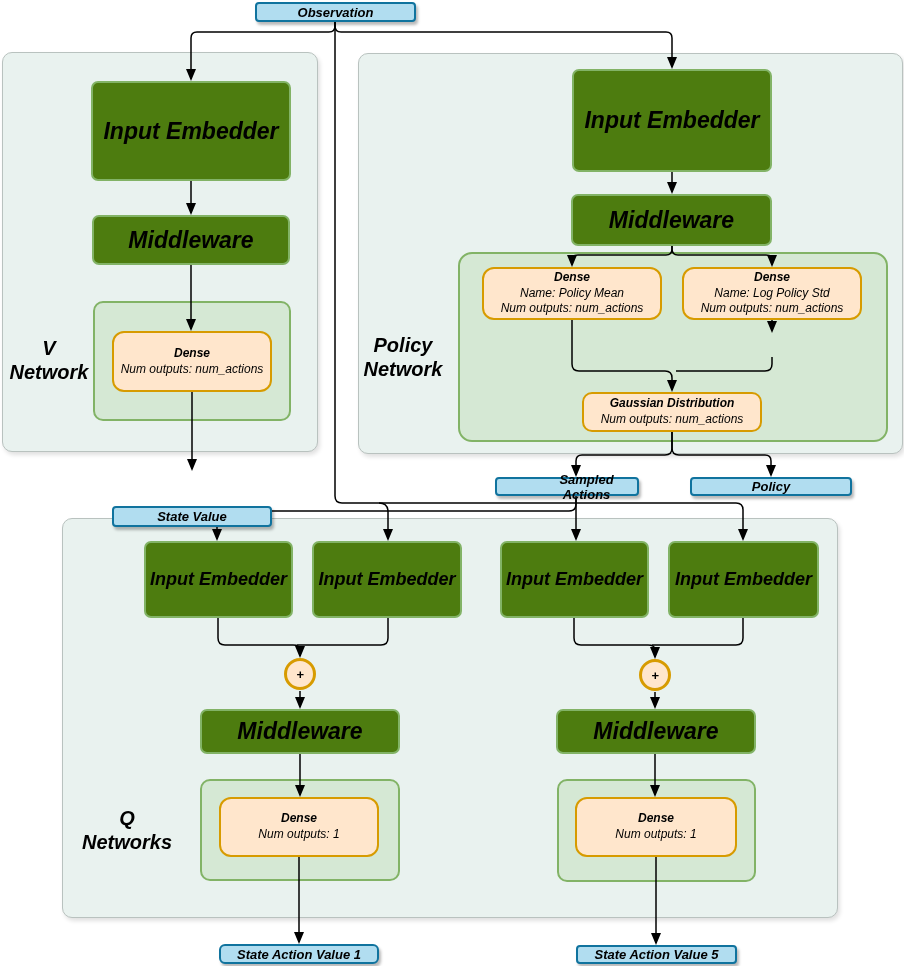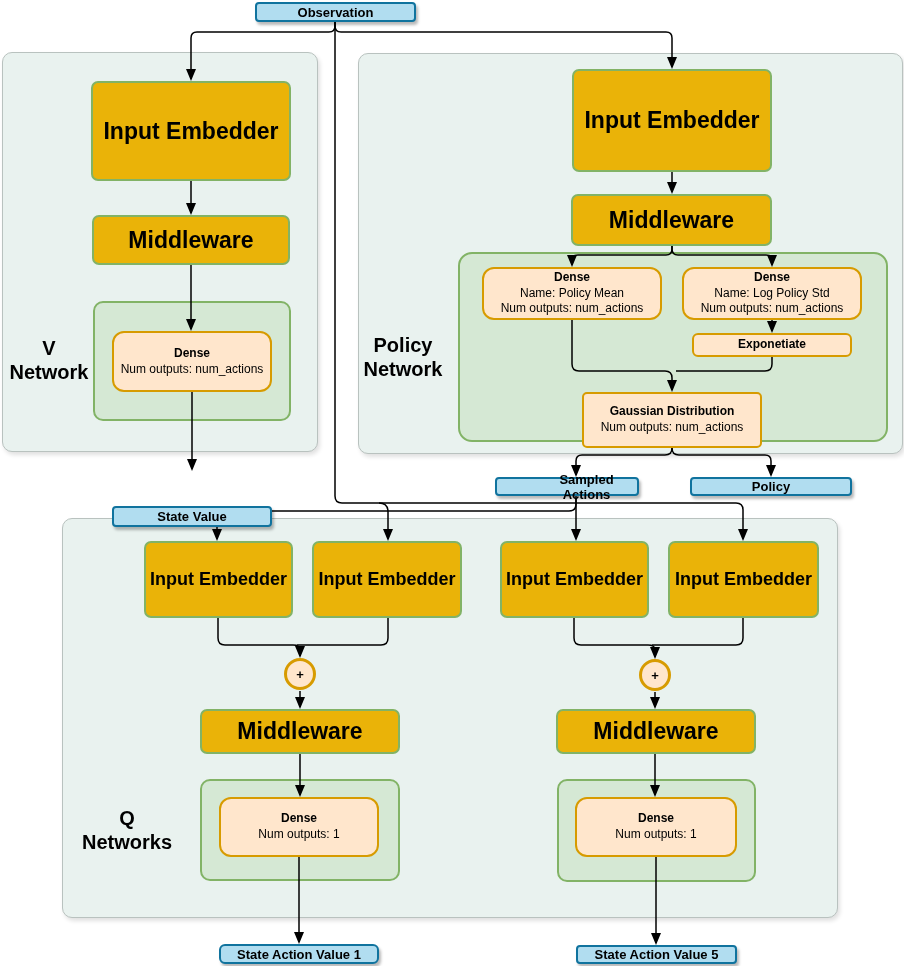--- a/index.html
+++ b/index.html
@@ -13,21 +13,21 @@
     box-shadow:2px 3px 4px rgba(0,0,0,0.12);box-sizing:border-box;
   }
   .subcontainer{
     position:absolute;background:#d5e8d4;border:2px solid #82b366;border-radius:10px;
     box-sizing:border-box;
   }
   .node{
     position:absolute;display:flex;flex-direction:column;align-items:center;justify-content:center;
     text-align:center;box-sizing:border-box;
   }
-  .green{background:#eab308;border:2px solid #82b366;border-radius:7px;}
+  .green{background:#4d7c0f;border:2px solid #82b366;border-radius:7px;}
   .green .big{font-weight:bold;font-size:23px;}
   .green .mid{font-weight:bold;font-size:18px;}
   .orange{background:#ffe6cc;border:2px solid #d79b00;border-radius:12px;}
   .orange .title{font-weight:bold;font-size:12px;line-height:1.3;text-align:right;}
   .orange .detail{font-size:12px;line-height:1.3;}
   .blue{
     background:#b1ddf0;border:2px solid #10739e;border-radius:4px;
     font-weight:bold;font-size:13px;box-shadow:2px 3px 3px rgba(0,0,0,0.28);
   }
   .seclabel{
@@ -91,21 +91,21 @@
     <path class="edge" d="M300,754 L300,795" marker-end="url(#arrow)"></path>
     <path class="edge" d="M299,857 L299,942" marker-end="url(#arrow)"></path>
 
     <path class="edge" d="M574,618 L574,638 Q574,645 581,645 L648,645 Q655,645 655,650 L655,657" marker-end="url(#arrow)"></path>
     <path class="edge" d="M743,618 L743,638 Q743,645 736,645 L652,645"></path>
     <path class="edge" d="M655,692 L655,707" marker-end="url(#arrow)"></path>
     <path class="edge" d="M655,754 L655,795" marker-end="url(#arrow)"></path>
     <path class="edge" d="M656,857 L656,943" marker-end="url(#arrow)"></path>
   </svg>
 
-  <div class="layer" style="z-index:3;">
+  <div class="layer" style="z-index:3;font-style:italic;">
 
     <div class="node blue" style="left:255px;top:2px;width:161px;height:20px;">
       <span>Observation</span>
     </div>
 
     <div class="seclabel" style="left:4px;top:336px;width:90px;">
       <div>V</div>
       <div>Network</div>
     </div>
     <div class="node green" style="left:91px;top:81px;width:200px;height:100px;">
@@ -136,24 +136,21 @@
     <div class="node orange" style="left:482px;top:267px;width:180px;height:53px;">
       <span class="title">Dense</span>
       <span class="detail">Name: Policy Mean</span>
       <span class="detail">Num outputs: num_actions</span>
     </div>
     <div class="node orange" style="left:682px;top:267px;width:180px;height:53px;">
       <span class="title">Dense</span>
       <span class="detail">Name: Log Policy Std</span>
       <span class="detail">Num outputs: num_actions</span>
     </div>
-    <div class="node orange" style="left:692px;top:333px;width:160px;height:24px;border-radius:6px;">
-      <span class="title">Exponetiate</span>
-    </div>
-    <div class="node orange" style="left:582px;top:392px;width:180px;height:56px;border-radius:5px;">
+    <div class="node orange" style="left:582px;top:392px;width:180px;height:40px;border-radius:10px;">
       <span class="title">Gaussian Distribution</span>
       <span class="detail">Num outputs: num_actions</span>
     </div>
 
     <div class="node blue" style="left:495px;top:477px;width:144px;height:19px;padding-left:39px;">
       <span>Sampled Actions</span>
     </div>
     <div class="node blue" style="left:690px;top:477px;width:162px;height:19px;">
       <span>Policy</span>
     </div>

